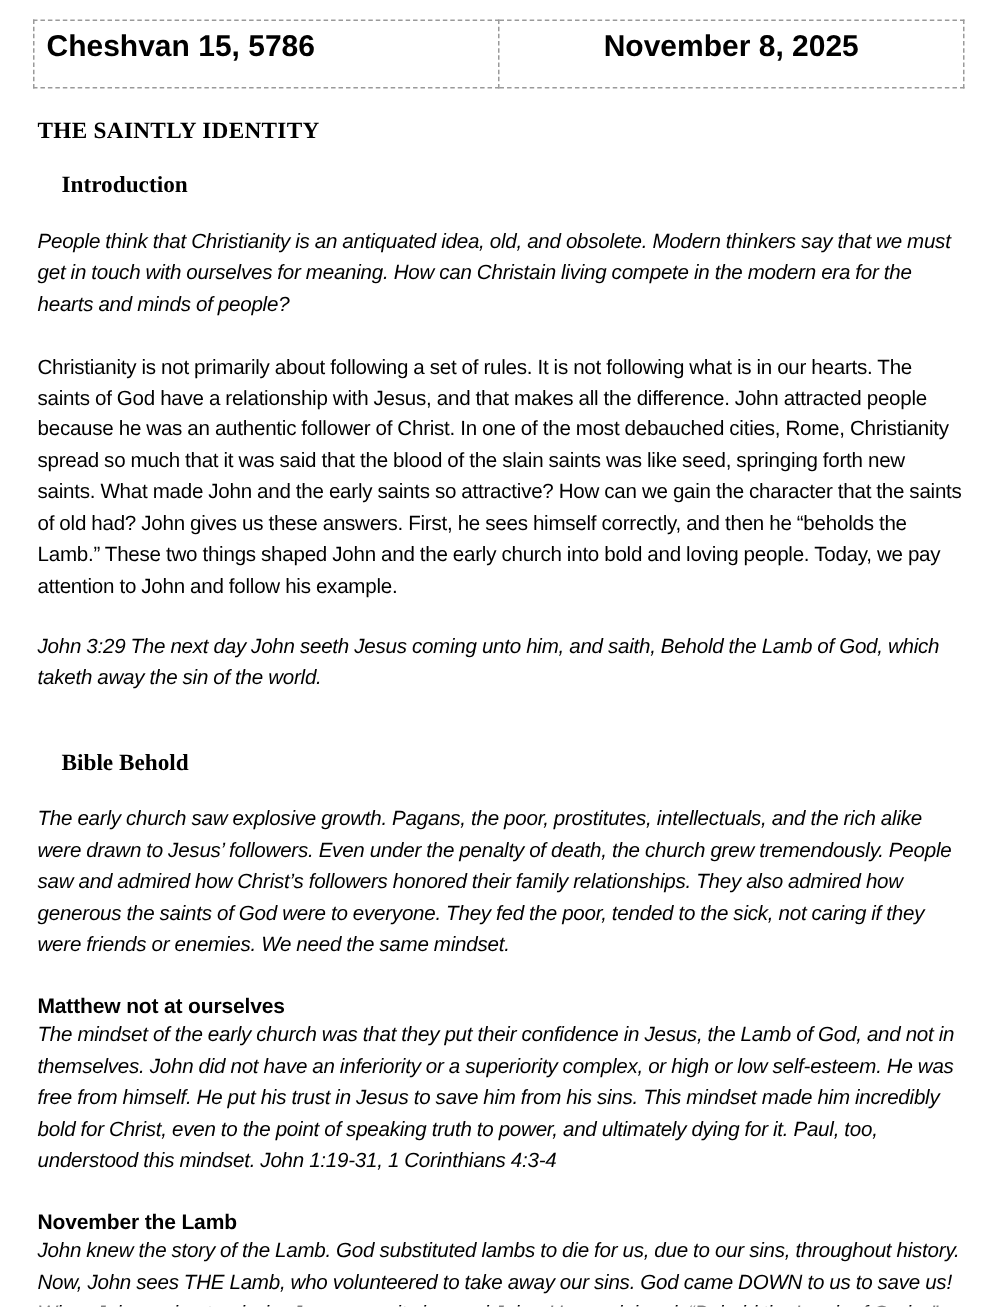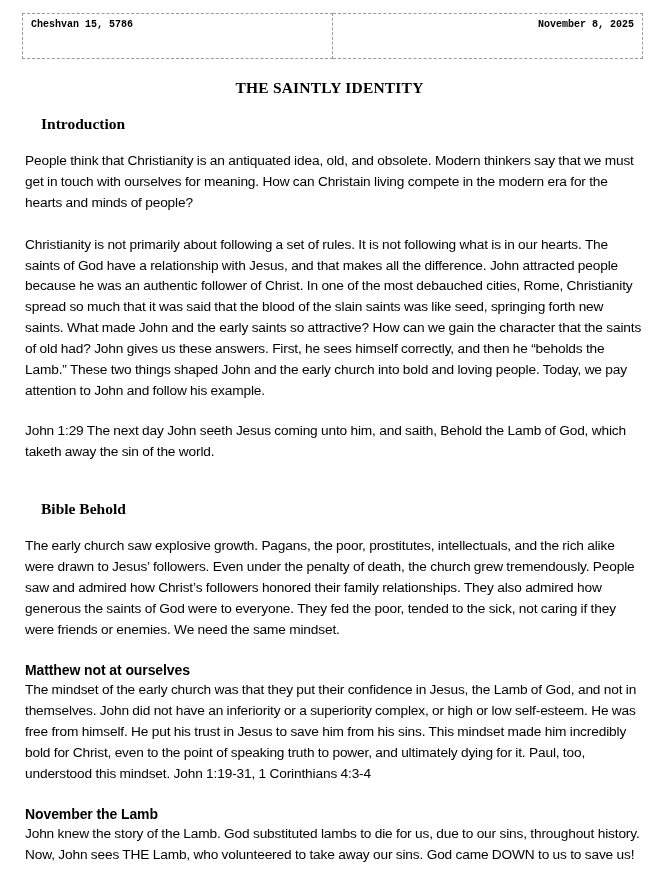--- a/index.html
+++ b/index.html
@@ -27,40 +27,39 @@
   
   .date-table {
     margin: 13px 0 0 22px;
     width: 621px;
     border-collapse: collapse;
     table-layout: fixed;
   }
   .date-table td {
     border: 1px dashed #9a9a9a;
     padding: 5px 8px 7px 8px;
-    font-family: Liberation Mono, monospace;
+    font-family: Liberation Sans, sans-serif;
     font-weight: bold;
-    font-size: 10px;
+    font-size: 20px;
     line-height: 1.25;
     vertical-align: top;
     height: 32px;
   }
   .date-cell-left  { text-align: left;  width: 50%; }
-  .date-cell-right { text-align: right; width: 50%; }
+  .date-cell-right { text-align: center; width: 50%; }
 
   
   .content {
     margin: 0;
     padding: 0 15px 0 25px;
     width: 619px;
     box-sizing: content-box;
   }
 
   .doc-title {
-    text-align: center;
     font-family: "Liberation Serif", serif;
     font-weight: bold;
     font-size: 15.5px;
     letter-spacing: 0.2px;
     margin: 20px 0 4px 0;
     padding-right: 10px;
   }
 
   .heading-serif {
     font-family: "Liberation Serif", serif;
@@ -83,21 +82,21 @@
     font-size: 13.7px;
     line-height: 1.53;
     margin: 0;
     text-align: left;
     letter-spacing: -0.15px;
     word-spacing: -0.2px;
   }
 
   .gap-line { height: 21px; }
   .section-gap { height: 19px; }
-  .para-lead { margin-top: 1px; }
+  .para-lead { margin-top: 1px; font-style: italic; }
 </style>
 </head>
 <body>
 
 <div class="page">
 
   <table class="date-table">
     <tbody>
         <tr>
       <td class="date-cell-left">Cheshvan 15, 5786</td>
@@ -113,21 +112,21 @@
     <div>
       <div class="heading-serif">Introduction</div>
       <p class="body-text para-lead">People think that Christianity is an antiquated idea, old, and obsolete. Modern thinkers say that we must get in touch with ourselves for meaning. How can Christain living compete in the modern era for the hearts and minds of people?</p>
       <div class="gap-line"></div>
       <p class="body-text">Christianity is not primarily about following a set of rules. It is not following what is in our hearts. The saints of God have a relationship with Jesus, and that makes all the difference. John attracted people because he was an authentic follower of Christ. In one of the most debauched cities, Rome, Christianity spread so much that it was said that the blood of the slain saints was like seed, springing forth new saints. What made John and the early saints so attractive? How can we gain the character that the saints of old had? John gives us these answers. First, he sees himself correctly, and then he “beholds the Lamb.” These two things shaped John and the early church into bold and loving people. Today, we pay attention to John and follow his example.</p>
     </div>
 
     <div class="section-gap"></div>
 
     <div>
-      <p class="body-text para-lead">John 1:29 The next day John seeth Jesus coming unto him, and saith, Behold the Lamb of God, which taketh away the sin of the world.</p>
+      <p class="body-text para-lead">John 3:29 The next day John seeth Jesus coming unto him, and saith, Behold the Lamb of God, which taketh away the sin of the world.</p>
     </div>
 
     <div class="section-gap"></div>
 
     <div>
       <div class="heading-serif">Bible Behold</div>
       <p class="body-text para-lead">The early church saw explosive growth. Pagans, the poor, prostitutes, intellectuals, and the rich alike were drawn to Jesus’ followers. Even under the penalty of death, the church grew tremendously. People saw and admired how Christ’s followers honored their family relationships. They also admired how generous the saints of God were to everyone. They fed the poor, tended to the sick, not caring if they were friends or enemies. We need the same mindset.</p>
     </div>
 
     <div class="section-gap"></div>

